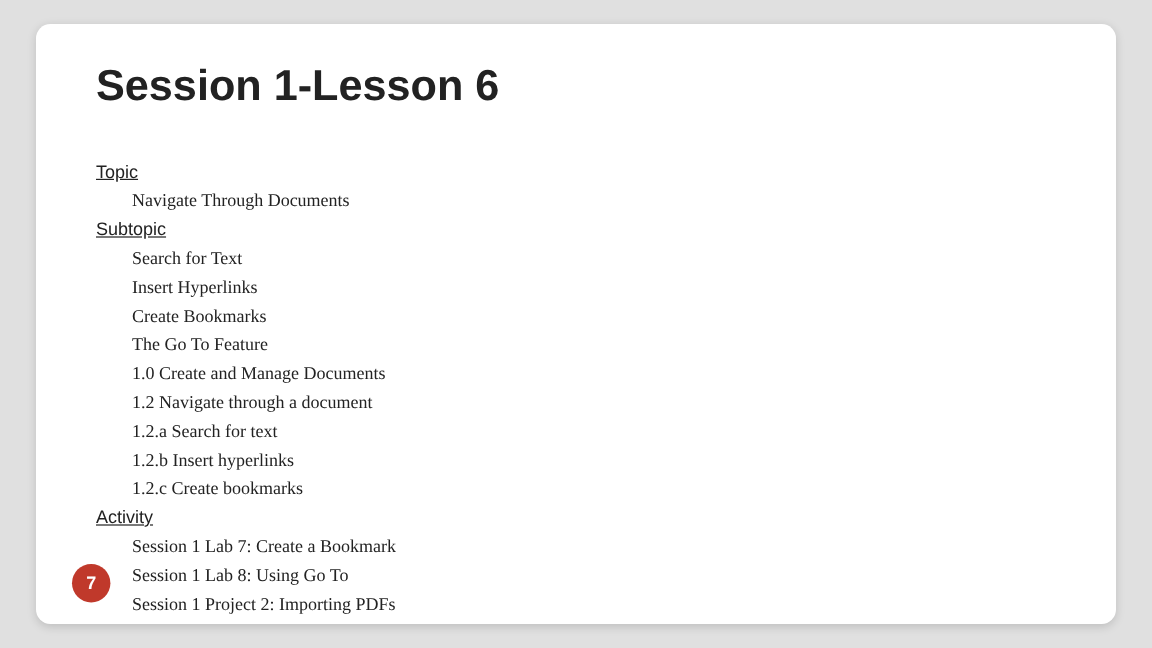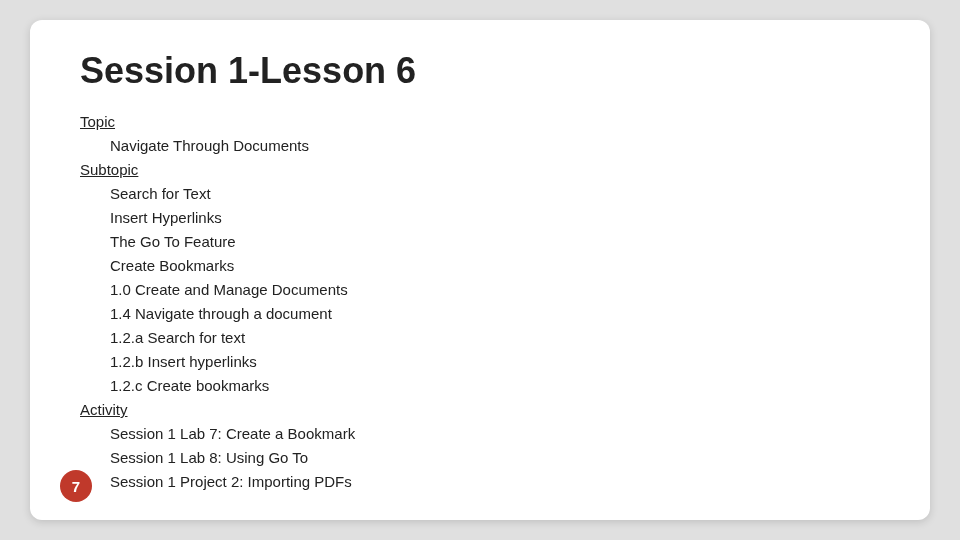--- a/index.html
+++ b/index.html
@@ -1,18 +1,19 @@
 <!DOCTYPE html>
 <html><head>
   <meta charset="utf-8">
   <style>
     * {
       margin: 0;
       padding: 0;
       box-sizing: border-box;
+      gap: 22px;
     }
 
     body {
       width: 960px;
       height: 540px;
       background: #e0e0e0;
       display: flex;
       align-items: center;
       justify-content: center;
       font-family: Arial, sans-serif;
@@ -45,20 +46,21 @@
     }
 
     .section-label {
       font-weight: normal;
       margin-bottom: 0;
       text-decoration: underline;
     }
 
     .indent-1 {
       padding-left: 30px;
+      font-family: Liberation Serif, serif;
     }
 
     .page-number {
       position: absolute;
       bottom: 18px;
       left: 30px;
       width: 32px;
       height: 32px;
       background: #c0392b;
       border-radius: 50%;
@@ -80,27 +82,27 @@
 
     <div class="section-label">Topic</div>
     <div class="indent-1">
       <div>Navigate Through Documents</div>
     </div>
 
     <div class="section-label">Subtopic</div>
     <div class="indent-1">
       <div>Search for Text</div>
       <div>Insert Hyperlinks</div>
+      <div>Create Bookmarks</div>
       <div>The Go To Feature</div>
-      <div>Create Bookmarks</div>
     </div>
 
     <div class="indent-1">
       <div>1.0 Create and Manage Documents</div>
-      <div>1.4 Navigate through a document</div>
+      <div>1.2 Navigate through a document</div>
       <div>1.2.a Search for text</div>
       <div>1.2.b Insert hyperlinks</div>
       <div>1.2.c Create bookmarks</div>
     </div>
 
     <div class="section-label">Activity</div>
     <div class="indent-1">
       <div>Session 1 Lab 7: Create a Bookmark</div>
       <div>Session 1 Lab 8: Using Go To</div>
       <div>Session 1 Project 2: Importing PDFs</div>

